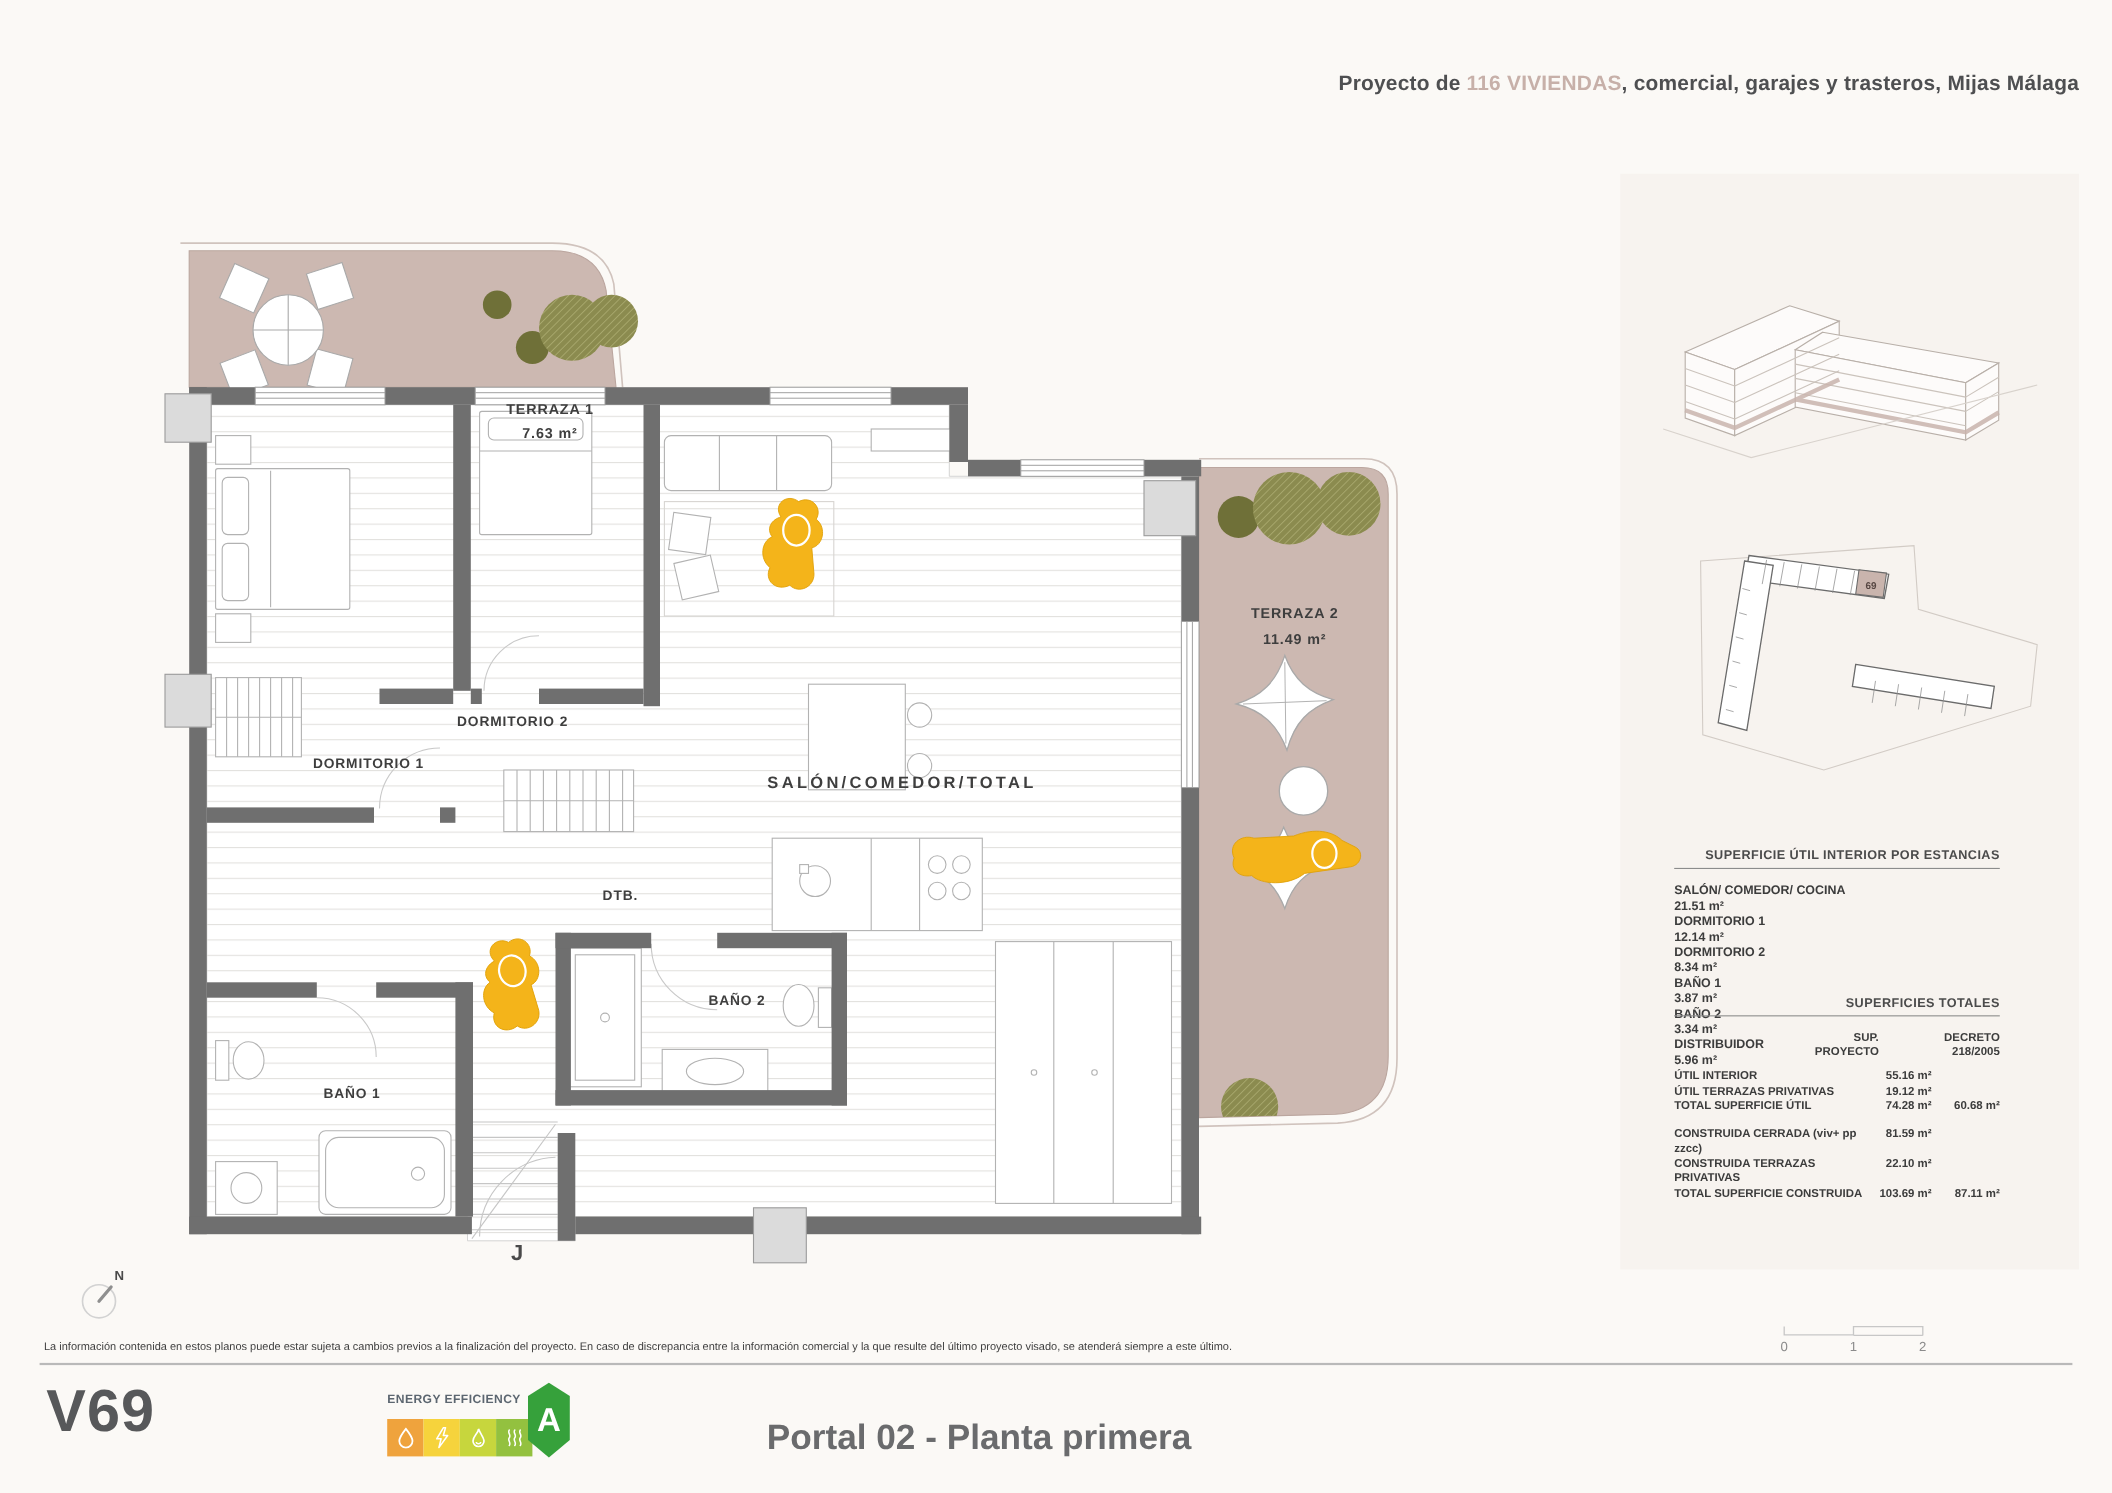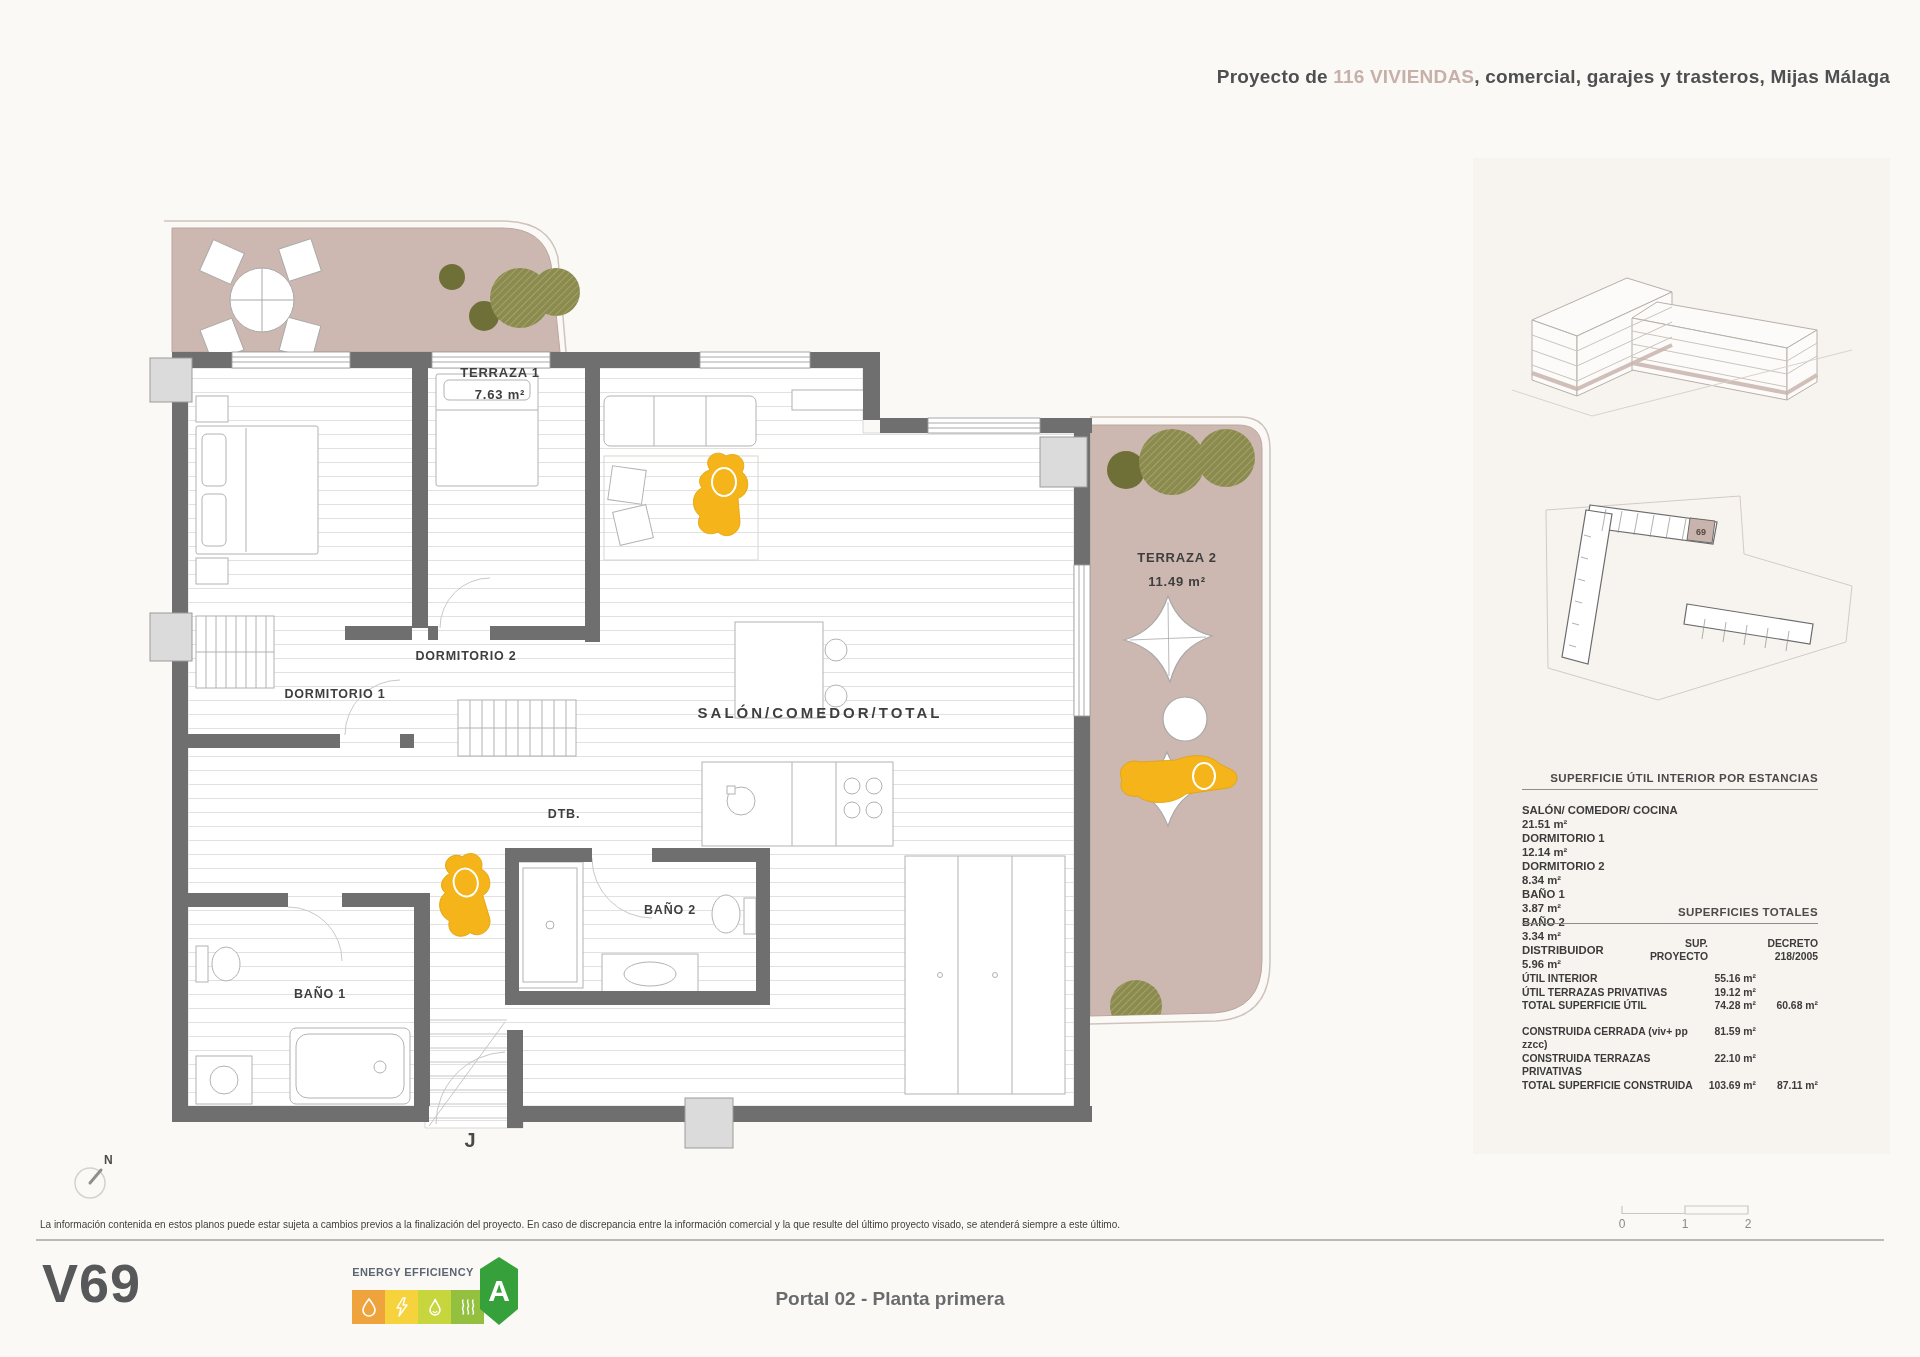--- a/index.html
+++ b/index.html
@@ -22,23 +22,23 @@
   .trow .lbl{flex:1;}
   .trow .v1,.trow .v2{width:62px;text-align:right;}
   .trow.gap{margin-top:12px;}
   .thead{display:flex;font-size:10.4px;font-weight:700;line-height:13px;margin-bottom:9px;gap:48px;}
   .thead .sp{flex:1;}
   .thead .c{width:62px;text-align:right;}
   
   .disclaimer{position:absolute;left:40px;top:1219px;font-size:10px;color:#3f3f3f;}
   .rule{position:absolute;left:36px;top:1239px;width:1848px;height:2px;background:#b9b9b9;}
   .v69{position:absolute;left:42px;top:1252px;font-size:54px;font-weight:800;color:#57585a;letter-spacing:1px;}
-  .portal{position:absolute;left:560px;top:1288px;width:660px;text-align:center;font-size:19px;font-weight:700;color:#6a6b6d;}
+  .portal{position:absolute;left:560px;top:1288px;width:660px;text-align:center;font-size:32px;font-weight:700;color:#6a6b6d;}
   .energy{position:absolute;left:352px;top:1262px;width:168px;height:64px;}
-  .energy .elabel{position:absolute;left:0;top:4px;width:122px;text-align:center;font-size:11px;font-weight:700;color:#5c6670;letter-spacing:.4px;}
+  .energy .elabel{position:absolute;left:0;top:4px;width:122px;text-align:left;font-size:11px;font-weight:700;color:#5c6670;letter-spacing:.4px;}
   .energy .segs{position:absolute;left:0;top:28px;display:flex;}
   .energy .seg{width:33px;height:34px;display:flex;align-items:center;justify-content:center;}
   .energy .abadge{position:absolute;left:127px;top:-6px;}
 </style>
 </head>
 <body>
 
 <div class="page">
 
   <div class="hdr"><span>Proyecto de </span><span class="hl">116 VIVIENDAS</span><span>, comercial, garajes y trasteros, Mijas Málaga</span></div>

